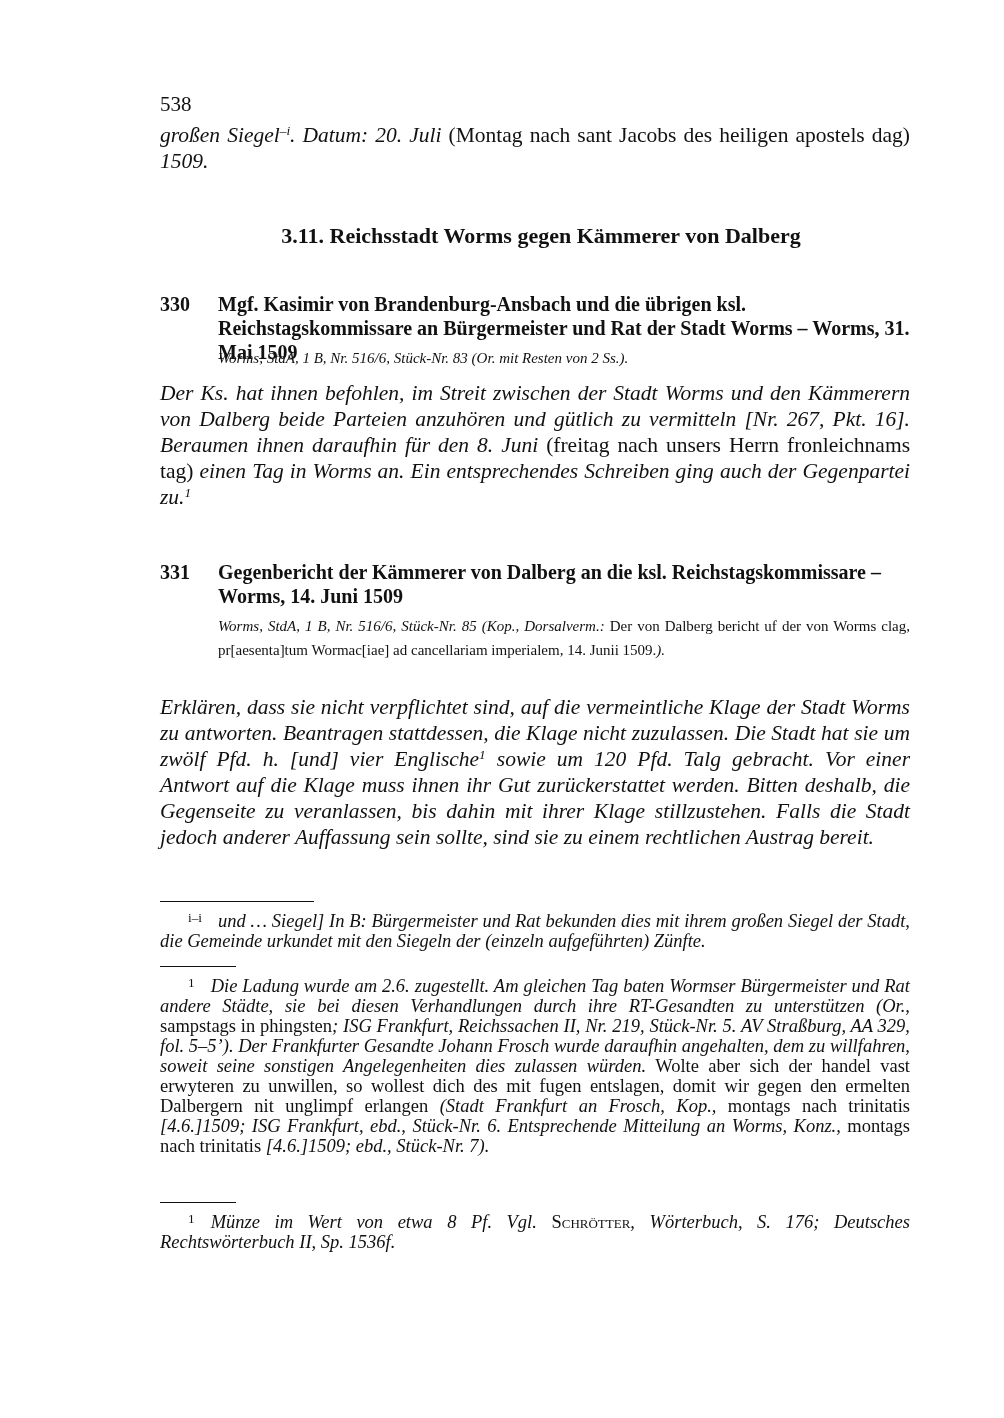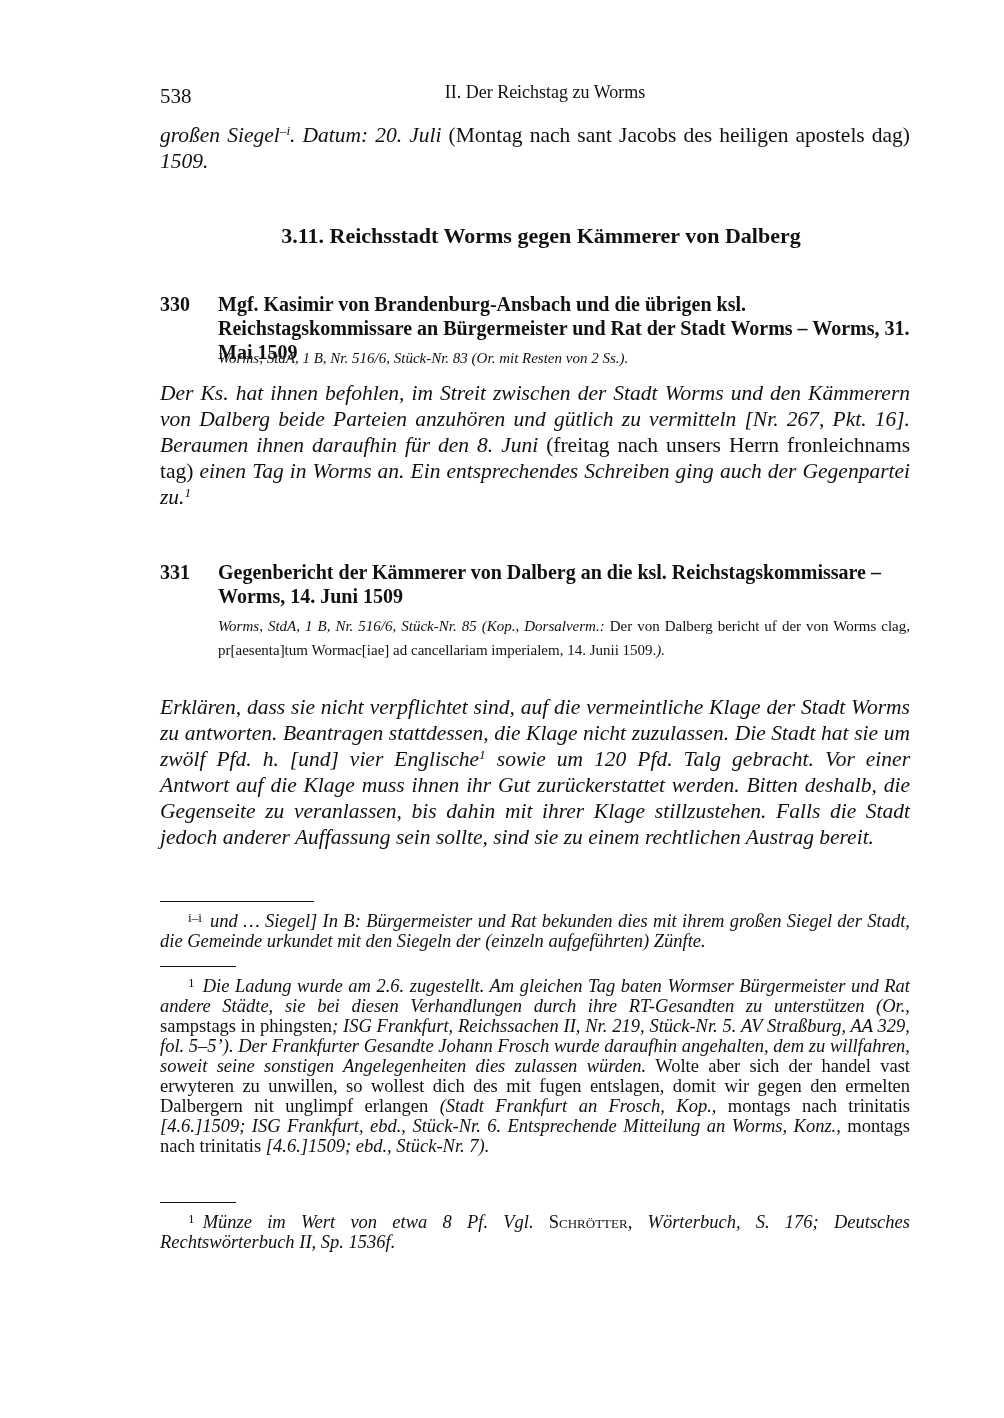--- a/index.html
+++ b/index.html
@@ -5,47 +5,46 @@
   html, body { margin: 0; padding: 0; background: #ffffff; }
   body { width: 1004px; height: 1418px; position: relative; overflow: hidden;
          font-family: "Liberation Serif", "DejaVu Serif", serif; color: #111; }
   .page { position: absolute; left: 160px; top: 0; width: 750px; }
   .i { font-style: italic; }
   .r { font-style: normal; }
   .sc { font-variant: small-caps; font-style: normal; }
   sup { font-size: 0.62em; line-height: 0; vertical-align: 0.55em; }
 
   .running-head { position: absolute; top: 80px; left: 0; width: 750px; height: 24px; font-size: 20px; }
-  .page-number { position: absolute; left: 0; top: 4px; font-size: 21px; }
+  .page-number { position: absolute; left: 0; top: 12px; font-size: 21px; }
   .running-title { position: absolute; left: 0; right: 0; top: 2px; text-align: center; font-size: 18px; padding-left: 20px; }
 
   .body-text { font-size: 21.5px; line-height: 26px; text-align: justify; margin: 0; }
   .carry-over { position: absolute; top: 122px; left: 0; width: 750px; }
 
   .section-heading { position: absolute; top: 223px; left: 0; width: 750px; text-align: center;
                      font-size: 22px; font-weight: bold; padding-left: 12px; box-sizing: border-box; }
 
   .doc-head { position: absolute; left: 0; width: 750px; font-weight: bold; font-size: 20px; line-height: 24px; }
   .doc-number { position: absolute; left: 0; top: 0; }
   .doc-title { margin-left: 58px; text-align: left; }
   .source { position: absolute; left: 58px; width: 692px; font-size: 15px; line-height: 24px; text-align: justify; }
   .summary { position: absolute; left: 0; width: 750px; }
 
   .fn-rule { position: absolute; left: 0; height: 1px; background: #111; }
   .footnote { position: absolute; left: 0; width: 750px; font-size: 18.5px; line-height: 20px; text-align: justify; }
-  .fn-mark { font-style: normal; font-size: 0.72em; vertical-align: 0.35em; margin-left: 28px; margin-right: 8px; }
+  .fn-mark { font-style: normal; font-size: 0.72em; vertical-align: 0.35em; margin-left: 28px; margin-right: 16px; }
 </style>
 </head>
 <body>
 
 <div class="page">
 
   <div class="running-head">
     <span class="page-number">538</span>
-    <span class="running-title">II. Der Reichstag zu Worms</span>
   </div>
 
   <p class="body-text carry-over"><span class="i">großen Siegel</span><sup class="i">–i</sup><span class="i">. Datum: 20. Juli</span><span class="r"> (Montag nach sant Jacobs des heiligen apostels dag) </span><span class="i">1509.</span></p>
 
   <div class="section-heading">3.11. Reichsstadt Worms gegen Kämmerer von Dalberg</div>
 
   <div class="doc-head" style="top:292px;">
     <span class="doc-number">330</span>
     <div class="doc-title">Mgf. Kasimir von Brandenburg-Ansbach und die übrigen ksl. Reichstagskommissare an Bürgermeister und Rat der Stadt Worms – Worms, 31. Mai 1509</div>
   </div>

